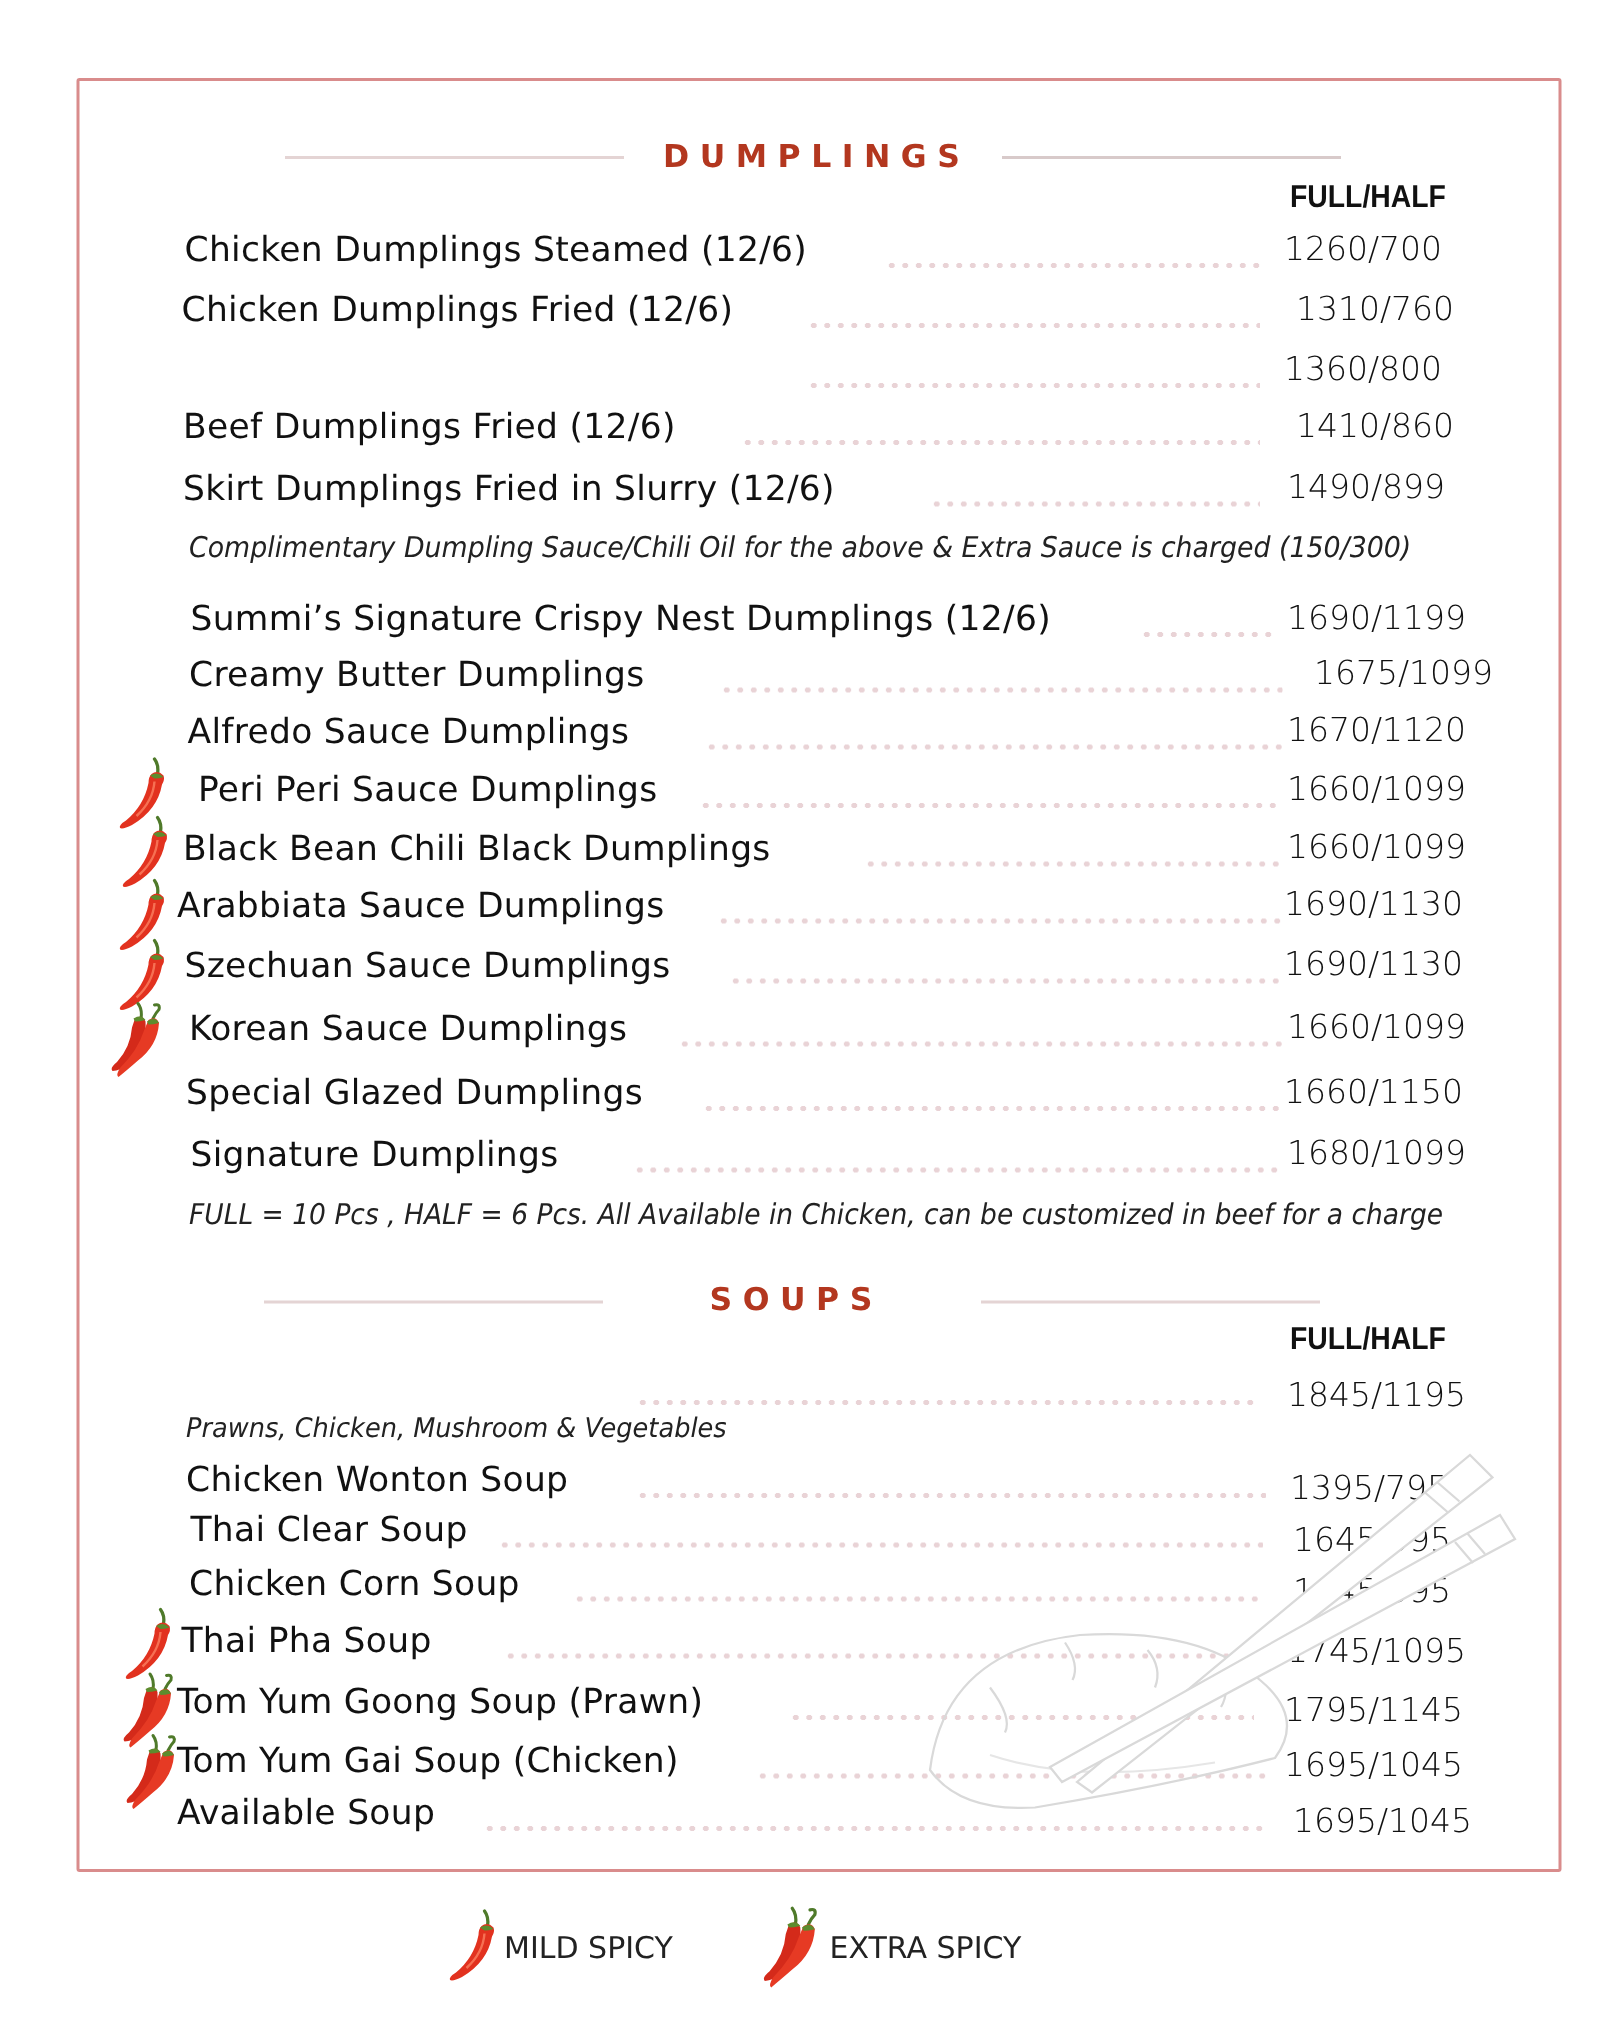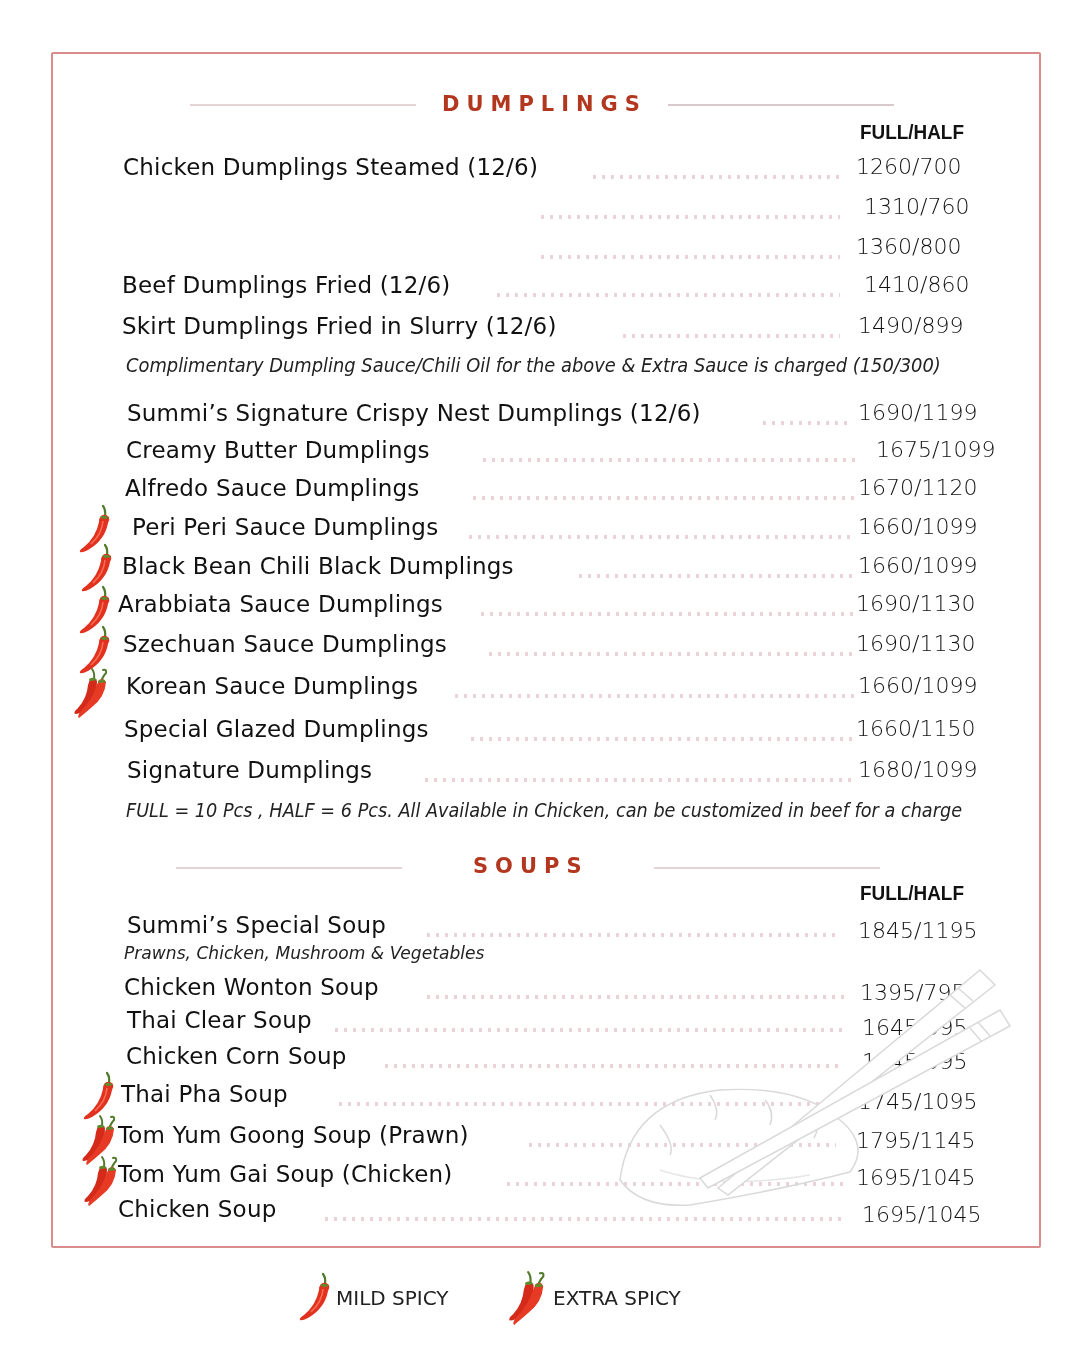--- a/index.html
+++ b/index.html
@@ -56,20 +56,21 @@
   <div class="sec-label" style="left:442px; top:92px;">DUMPLINGS</div>
   <div class="sec-line" style="left:668px; top:104px; width:226px; background:#d8caca;"></div>
   <div class="colhead" style="left:860px; top:120px;">FULL/HALF</div>
 
   <div class="row" style="left:0; top:154px; width:1080px;">
     <span class="name" style="left:123px;">Chicken Dumplings Steamed (12/6)</span>
     <span class="dots" style="left:590px; width:250px;"></span>
     <span class="price" style="left:856px;">1260/700</span>
   </div>
   <div class="row" style="left:0; top:194px; width:1080px;">
+    <span class="name" style="left:121px;">Chicken Dumplings Fried (12/6)</span>
     <span class="dots" style="left:538px; width:302px;"></span>
     <span class="price" style="left:864px;">1310/760</span>
   </div>
   <div class="row" style="left:0; top:234px; width:1080px;">
     <span class="dots" style="left:538px; width:302px;"></span>
     <span class="price" style="left:856px;">1360/800</span>
   </div>
   <div class="row" style="left:0; top:272px; width:1080px;padding-left:40px;">
     <span class="name" style="left:122px;">Beef Dumplings Fried (12/6)</span>
     <span class="dots" style="left:494px; width:346px;"></span>
@@ -152,21 +153,20 @@
   <div class="note" style="left:126px; top:799px; transform:scaleX(0.93);">FULL  =  10 Pcs , HALF  =  6 Pcs. All Available in Chicken, can be customized in beef for a charge</div>
 </div>
 
 <div>
   <div class="sec-line" style="left:176px; top:867px; width:226px;"></div>
   <div class="sec-label" style="left:473px; top:854px;">SOUPS</div>
   <div class="sec-line" style="left:654px; top:867px; width:226px;"></div>
   <div class="colhead" style="left:860px; top:881px;">FULL/HALF</div>
 
   <div class="row" style="left:0; top:912px; width:1080px;">
-    <span class="name" style="left:127px;">Summi’s Special Soup</span>
     <span class="dots" style="left:424px; width:416px;"></span>
     <span class="price" style="left:858px; top:6px;">1845/1195</span>
   </div>
   <div class="note" style="left:124px; top:942px; font-size:18px; transform:scaleX(0.95);">Prawns, Chicken, Mushroom &amp;  Vegetables</div>
 
   <div class="row" style="left:0; top:974px; width:1080px;">
     <span class="name" style="left:124px;">Chicken Wonton Soup</span>
     <span class="dots" style="left:424px; width:420px;"></span>
     <span class="price" style="left:860px; top:6px;">1395/795</span>
   </div>
@@ -198,21 +198,21 @@
   </div>
   <div class="row" style="left:0; top:1161px; width:1080px;">
     <svg class="chili" style="left:80px; top:-6px;">
         <use href="#chili2"></use>
       </svg>
     <span class="name" style="left:118px;">Tom Yum Gai Soup (Chicken)</span>
     <span class="dots" style="left:504px; width:340px;"></span>
     <span class="price" style="left:856px; top:4px;">1695/1045</span>
   </div>
   <div class="row" style="left:0; top:1196px; width:1080px;">
-    <span class="name" style="left:118px;">Chicken Soup</span>
+    <span class="name" style="left:118px;">Available Soup</span>
     <span class="dots" style="left:322px; width:522px;"></span>
     <span class="price" style="left:862px; top:6px;">1695/1045</span>
   </div>
 </div>
 
 <svg class="art" viewBox="0 0 420 270">
   <g fill="none" stroke="#d9d9d9" stroke-width="1.5">
     <path d="M20 230 Q30 150 120 140 Q200 135 240 170 Q270 195 250 222 Q180 240 90 255 Q40 258 20 230 Z"></path>
     <path d="M60 175 Q75 195 70 205"></path>
     <path d="M110 145 Q120 160 115 170"></path>

